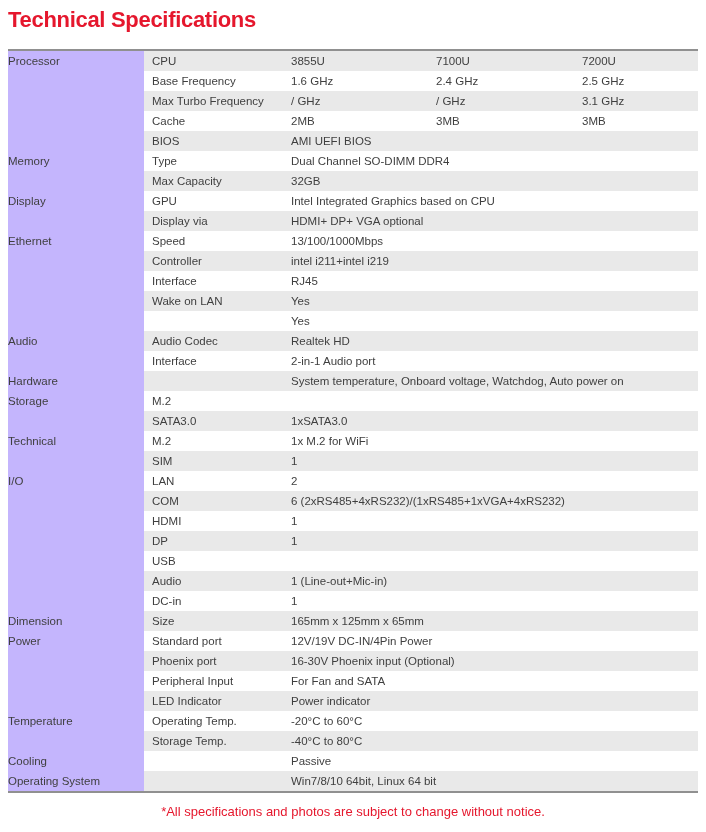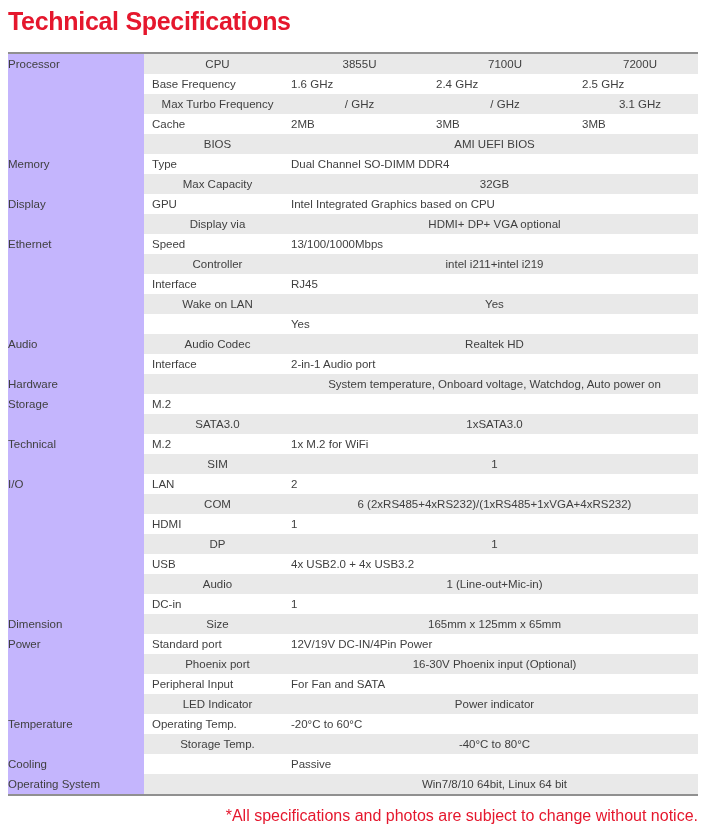--- a/index.html
+++ b/index.html
@@ -15,21 +15,21 @@
     overflow: hidden;
   }
   :root {
     --accent: #e5172d;
     --stripe: #e9e9e9;
     --rule: #909090;
     --text: #3f3f3f;
   }
   .page-title {
     margin: 7px 0 0 8px;
-    font-size: 25px;
+    font-size: 22px;
     font-weight: 700;
     letter-spacing: -0.3px;
     color: var(--accent);
   }
   .spec-table {
     width: 690px;
     margin: 16px 0 0 8px;
     border-top: 2px solid var(--rule);
     border-bottom: 2px solid var(--rule);
   }
@@ -45,30 +45,29 @@
     padding-left: 8px;
     white-space: nowrap;
     overflow: hidden;
   }
   .cell.cat {
     padding-left: 0;
     background: #c4b5fd;
   }
   .row.stripe .cell:not(.cat) {
     background: var(--stripe);
-    text-align: center;
   }
   .cell.span3 {
     grid-column: 3 / 6;
   }
   .footnote {
     width: 690px;
     margin: 11px 0 0 8px;
-    text-align: right;
-    font-size: 16px;
+    text-align: center;
+    font-size: 13px;
     color: var(--accent);
   }
 </style>
 </head>
 <body>
 
 <h1 class="page-title">Technical Specifications</h1>
 
 <div class="spec-table" id="spec-table">
     <div class="row stripe">
@@ -198,21 +197,20 @@
       <div class="cell val span3">1</div>
     </div>
     <div class="row stripe">
       <div class="cell cat"></div>
       <div class="cell label">DP</div>
       <div class="cell val span3">1</div>
     </div>
     <div class="row">
       <div class="cell cat"></div>
       <div class="cell label">USB</div>
-      <div class="cell val span3">4x USB2.0 + 4x USB3.2</div>
     </div>
     <div class="row stripe">
       <div class="cell cat"></div>
       <div class="cell label">Audio</div>
       <div class="cell val span3">1 (Line-out+Mic-in)</div>
     </div>
     <div class="row">
       <div class="cell cat"></div>
       <div class="cell label">DC-in</div>
       <div class="cell val span3">1</div>

